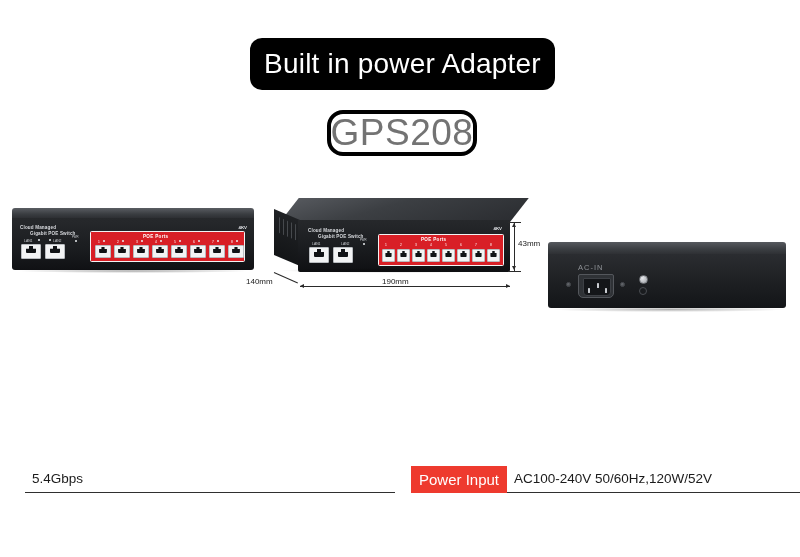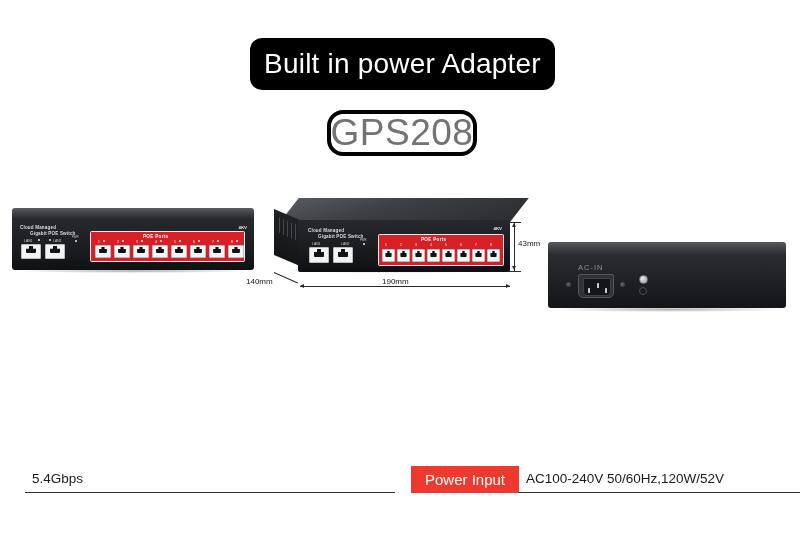--- a/index.html
+++ b/index.html
@@ -194,21 +194,21 @@
     font-size: 13.5px; color: #1b1b1b; line-height: 1.30; white-space: nowrap;
   }
 
   #spec-port       { left: 25px;  top: 370px; width: 370px; height: 36px; }
   #spec-port .spec-label { width: 98px; }
   #spec-portpower  { left: 411px; top: 370px; width: 389px; height: 36px; }
   #spec-portpower .spec-label { width: 96px; }
   #spec-bandwidth  { left: 25px;  top: 466px; width: 370px; height: 27px; }
   #spec-bandwidth .spec-label { width: 98px; }
   #spec-powerinput { left: 411px; top: 466px; width: 389px; height: 27px; }
-  #spec-powerinput .spec-label { width: 108px; text-align: right; }
+  #spec-powerinput .spec-label { width: 96px; text-align: right; }
 </style>
 </head>
 <body>
 
 <div class="page">
 
   <div class="title-pill">
     <span>Built in power Adapter</span>
   </div>
 

